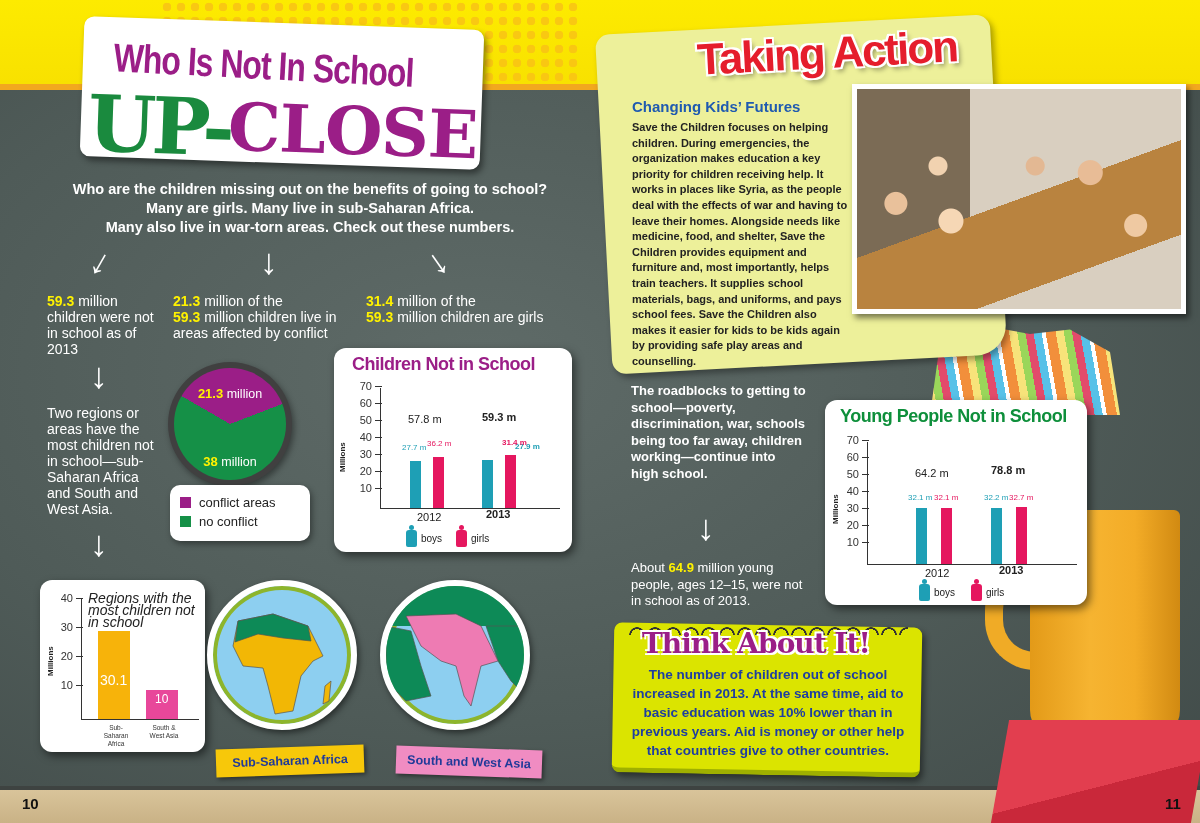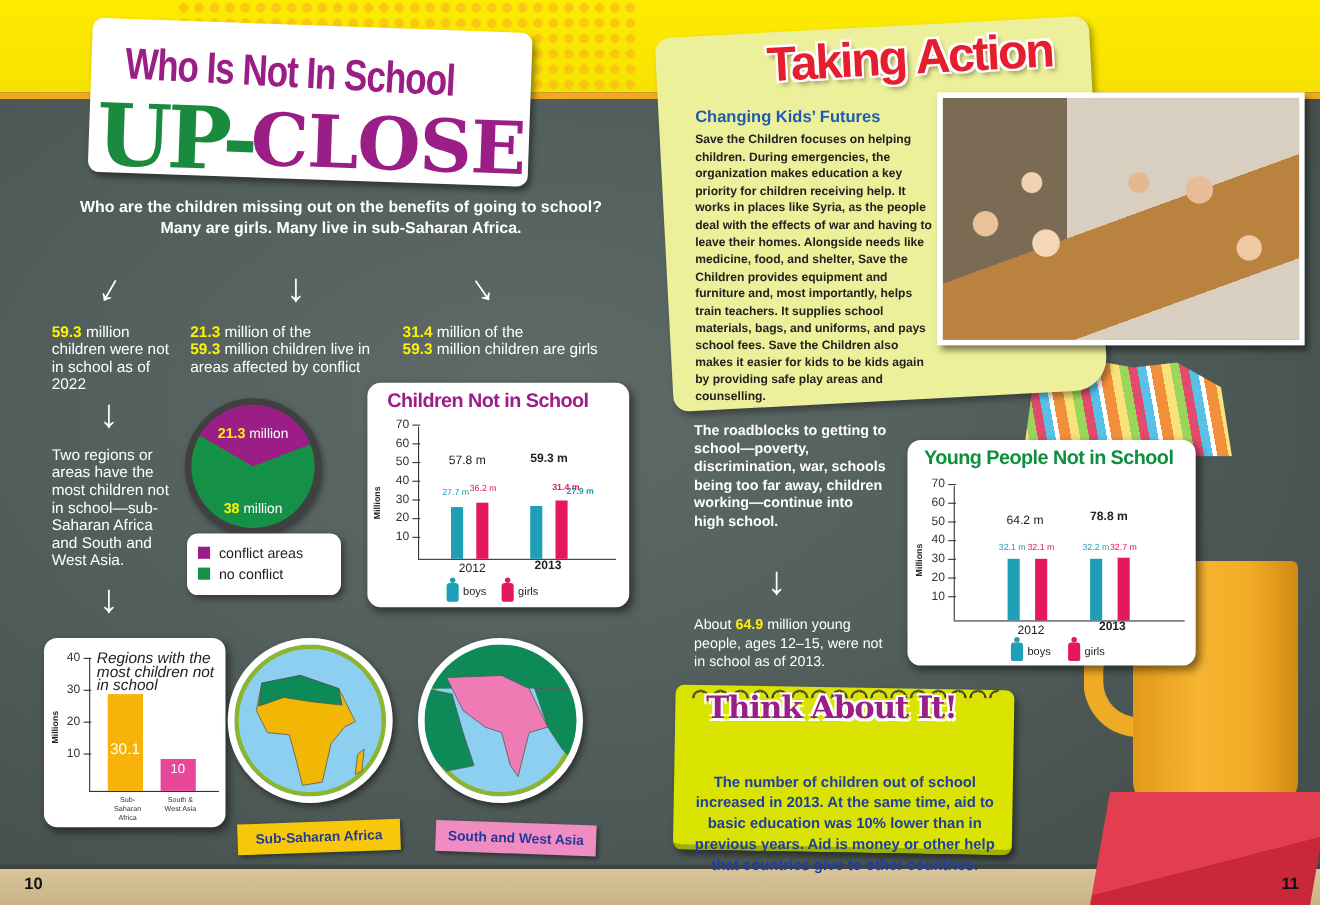--- a/index.html
+++ b/index.html
@@ -191,51 +191,52 @@
       background-image: radial-gradient(circle at 50% 100%, transparent 6px, #333 6px 7.5px, transparent 8px);
       background-size: 18px 18px;
     }
     .think-title {
       left: 642px; top: 627px; font-size: 28px; font-weight: bold; color: #9b1e87;
       font-family: "DejaVu Serif", serif; letter-spacing: -1px;
       text-shadow: -2px -2px 0 #fff, 2px -2px 0 #fff, -2px 2px 0 #fff, 2px 2px 0 #fff;
     }
     .think-body {
       left: 618px; top: 665px; width: 300px; text-align: center;
-      color: #1e3ea0; font-weight: bold; font-size: 13.5px; line-height: 19px; margin-top: 36px;
+      color: #1e3ea0; font-weight: bold; font-size: 13.5px; line-height: 19px;
     }
   </style>
 </head>
 <body>
 
 <div class="abs bg-board"></div>
 <div class="abs bg-yellow"></div>
 <div class="abs halftone"></div>
 <div class="abs bg-desk"></div>
 
 <div class="abs title-card"></div>
 <div class="abs title-small">Who Is Not In School</div>
 <div class="abs title-up">UP-</div>
 <div class="abs title-close">CLOSE</div>
 
 <div class="abs intro">
   <div>Who are the children missing out on the benefits of going to school?</div>
   <div>Many are girls. Many live in sub-Saharan Africa.</div>
+  <div>Many also live in war-torn areas. Check out these numbers.</div>
 </div>
 
 <div class="abs arrow" style="left:92px;top:244px;transform:rotate(30deg);">↓</div>
 <div class="abs arrow" style="left:260px;top:244px;">↓</div>
 <div class="abs arrow" style="left:428px;top:244px;transform:rotate(-35deg);">↓</div>
 <div class="abs arrow" style="left:90px;top:358px;">↓</div>
 <div class="abs arrow" style="left:90px;top:526px;">↓</div>
 <div class="abs arrow" style="left:697px;top:510px;">↓</div>
 
 <div class="abs stat-text" style="left:47px;top:293px;width:118px;">
   <span class="hl">59.3</span><span> million</span>
-  <span>children were not in school as of 2022</span>
+  <span>children were not in school as of 2013</span>
 </div>
 <div class="abs stat-text" style="left:173px;top:293px;width:190px;">
   <span class="hl">21.3</span><span> million of the</span><br>
   <span class="hl">59.3</span><span> million children live in areas affected by conflict</span>
 </div>
 <div class="abs stat-text" style="left:366px;top:293px;width:200px;">
   <span class="hl">31.4</span><span> million of the</span><br>
   <span class="hl">59.3</span><span> million children are girls</span>
 </div>
 <div class="abs stat-text" style="left:47px;top:405px;width:115px;">Two regions or areas have the most children not in school—sub-Saharan Africa and South and West Asia.</div>

